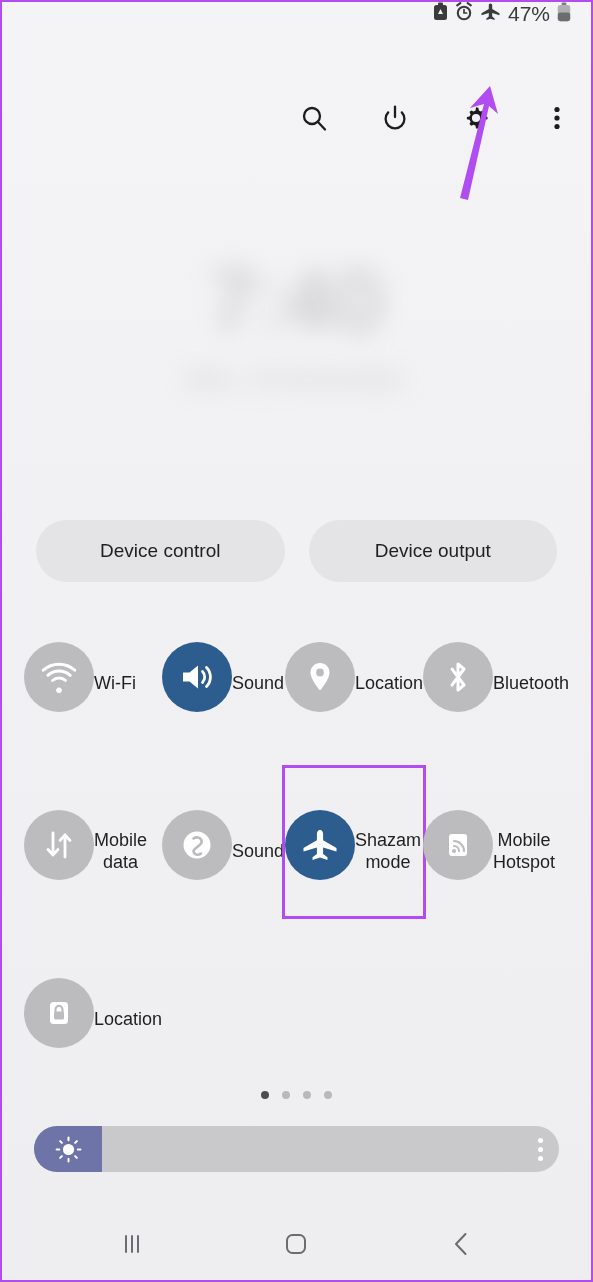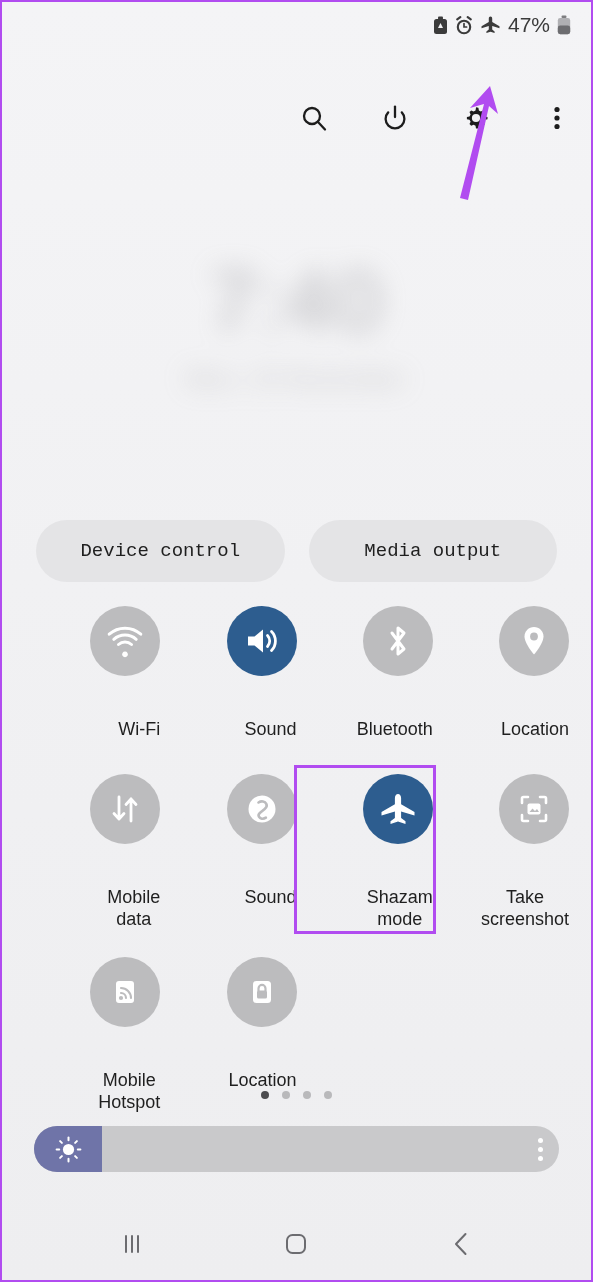--- a/index.html
+++ b/index.html
@@ -12,21 +12,21 @@
     position: relative;
     width: 593px; height: 1282px;
     background: linear-gradient(180deg, #f4f4f6 0%, #f1f1f3 45%, #eeeef0 100%);
     border: 2px solid #b14cf0;
     overflow: hidden;
   }
 
   
   #status-bar {
     position: absolute; top: 0; left: 0; right: 0; height: 46px;
-    display: flex; align-items: center; justify-content: flex-end;
+    display: flex; justify-content: flex-end;
     padding-right: 20px; gap: 7px;
   }
   .status-icon { display: block; }
   .status-pct {
     font-size: 21px; color: #3b3b3b; letter-spacing: 0px;
     font-family: "Liberation Sans", sans-serif;
   }
 
   
   #quick-toolbar {
@@ -56,34 +56,33 @@
   
   #pill-row {
     position: absolute; top: 518px; left: 34px; right: 34px;
     display: flex; gap: 24px;
   }
   .pill {
     flex: 1; height: 62px; border-radius: 31px;
     background: #e4e4e6; border: none;
     display: flex; align-items: center; justify-content: center;
     font-size: 19px; color: #1f1f1f; cursor: pointer;
-    font-family: Liberation Mono, monospace;
+    font-family: Liberation Sans, sans-serif;
   }
 
   
   #toggle-grid {
     position: absolute; top: 598px; left: 22px; right: 22px;
     display: grid; grid-template-columns: repeat(4, 1fr);
     row-gap: 20px;
   }
   .tile {
-    display: flex; flex-direction: column; align-items: flex-end;
+    display: flex; align-items: center;
     padding-top: 6px; cursor: pointer; position: relative;
     min-height: 148px;
-    gap: 30px;
   }
   .tile-circle {
     width: 70px; height: 70px; border-radius: 50%;
     display: flex; align-items: center; justify-content: center;
     background: #bcbcbe;
   }
   .tile-circle.on { background: #2d5d8f; }
   .tile-label {
     margin-top: 13px; font-size: 18px; color: #1f1f1f;
     text-align: center; line-height: 1.22; white-space: pre-line;
@@ -194,21 +193,21 @@
     </button>
   </div>
 
   <div id="clock-area">
     <div id="clock-time">7:40</div>
     <div id="clock-date">Mon, 23 November</div>
   </div>
 
   <div id="pill-row">
     <button class="pill">Device control</button>
-    <button class="pill">Media output</button>
+    <button class="pill">Device output</button>
   </div>
 
   <div id="toggle-grid">
       <div class="tile">
         <div class="tile-circle">
           <svg viewBox="0 0 40 40" width="40" height="40">
             <path d="M20 30.5a2.9 2.9 0 1 0 .01 0z" fill="#fff"></path>
             <path d="M13.5 23.5a9.8 9.8 0 0 1 13 0" fill="none" stroke="#fff" stroke-width="3" stroke-linecap="round"></path>
             <path d="M8.8 18.3a16.8 16.8 0 0 1 22.4 0" fill="none" stroke="#fff" stroke-width="3" stroke-linecap="round"></path>
             <path d="M4.2 13.2a23.7 23.7 0 0 1 31.6 0" fill="none" stroke="#fff" stroke-width="3" stroke-linecap="round"></path>
@@ -222,37 +221,37 @@
             <path d="M6 15.5h6.5L21 8.5v23l-8.5-7H6z" fill="#fff"></path>
             <path d="M25.5 14.5a8 8 0 0 1 0 11" fill="none" stroke="#fff" stroke-width="2.8" stroke-linecap="round"></path>
             <path d="M29.5 10.5a13.5 13.5 0 0 1 0 19" fill="none" stroke="#fff" stroke-width="2.8" stroke-linecap="round"></path>
           </svg>
         </div>
         <div class="tile-label">Sound</div>
       </div>
       <div class="tile">
         <div class="tile-circle">
           <svg viewBox="0 0 40 40" width="40" height="40">
-            <path d="M14 12l12 16-6 5V7l6 5-12 16" fill="none" stroke="#fff" stroke-width="3" stroke-linejoin="round" stroke-linecap="round"></path>
-          </svg>
-        </div>
-        <div class="tile-label">Bluetooth</div>
-      </div>
-      <div class="tile">
-        <div class="tile-circle">
-          <svg viewBox="0 0 40 40" width="40" height="40">
             <path d="M20 6c-5.3 0-9.5 4.2-9.5 9.5 0 7 9.5 18 9.5 18s9.5-11 9.5-18C29.5 10.2 25.3 6 20 6z" fill="#fff"></path>
             <circle cx="20" cy="15.5" r="3.9" fill="#bcbcbe"></circle>
           </svg>
         </div>
         <div class="tile-label">Location</div>
       </div>
       <div class="tile">
         <div class="tile-circle">
           <svg viewBox="0 0 40 40" width="40" height="40">
+            <path d="M14 12l12 16-6 5V7l6 5-12 16" fill="none" stroke="#fff" stroke-width="3" stroke-linejoin="round" stroke-linecap="round"></path>
+          </svg>
+        </div>
+        <div class="tile-label">Bluetooth</div>
+      </div>
+      <div class="tile">
+        <div class="tile-circle">
+          <svg viewBox="0 0 40 40" width="40" height="40">
             <path d="M14 8v22M14 30l-5-5.5M14 30l5-5.5" fill="none" stroke="#fff" stroke-width="2.8" stroke-linecap="round" stroke-linejoin="round"></path>
             <path d="M26 32V10M26 10l-5 5.5M26 10l5 5.5" fill="none" stroke="#fff" stroke-width="2.8" stroke-linecap="round" stroke-linejoin="round"></path>
           </svg>
         </div>
         <div class="tile-label">Mobile
 data</div>
       </div>
       <div class="tile">
         <div class="tile-circle">
           <svg viewBox="0 0 40 40" width="40" height="40">
@@ -263,36 +262,20 @@
         <div class="tile-label">Sound</div>
       </div>
       <div class="tile highlighted">
         <div class="tile-circle on">
           <svg viewBox="0 0 40 40" width="40" height="40">
             <path d="M20 5c1.9 0 3.1 1.8 3.1 4v6.2L36.5 23v3.5l-13.4-4v6.5l4.4 3.3v2.7L20 32.6l-7.5 2.4v-2.7l4.4-3.3V22.5L3.5 26.5V23l13.4-7.8V9c0-2.2 1.2-4 3.1-4z" fill="#fff"></path>
           </svg>
         </div>
         <div class="tile-label">Shazam
 mode</div>
-      </div>
-      <div class="tile">
-        <div class="tile-circle">
-          <svg viewBox="0 0 40 40" width="40" height="40">
-            <g stroke="#fff" stroke-width="2.6" fill="none" stroke-linecap="round">
-              <path d="M8 14V9.5A1.5 1.5 0 0 1 9.5 8H14"></path>
-              <path d="M26 8h4.5A1.5 1.5 0 0 1 32 9.5V14"></path>
-              <path d="M32 26v4.5a1.5 1.5 0 0 1-1.5 1.5H26"></path>
-              <path d="M14 32H9.5A1.5 1.5 0 0 1 8 30.5V26"></path>
-            </g>
-            <rect x="13.5" y="14.5" width="13" height="11" rx="2" fill="#fff"></rect>
-            <path d="M15.5 23l3-3.5 2.5 2.5 2-2 2 3z" fill="#bcbcbe"></path>
-          </svg>
-        </div>
-        <div class="tile-label">Take
-screenshot</div>
       </div>
       <div class="tile">
         <div class="tile-circle">
           <svg viewBox="0 0 40 40" width="40" height="40">
             <rect x="11" y="9" width="18" height="22" rx="3" fill="#fff"></rect>
             <circle cx="16" cy="26" r="2.1" fill="#bcbcbe"></circle>
             <path d="M16 21a5 5 0 0 1 5 5" fill="none" stroke="#bcbcbe" stroke-width="2.1" stroke-linecap="round"></path>
             <path d="M16 16a10 10 0 0 1 10 10" fill="none" stroke="#bcbcbe" stroke-width="2.1" stroke-linecap="round"></path>
           </svg>
         </div>

